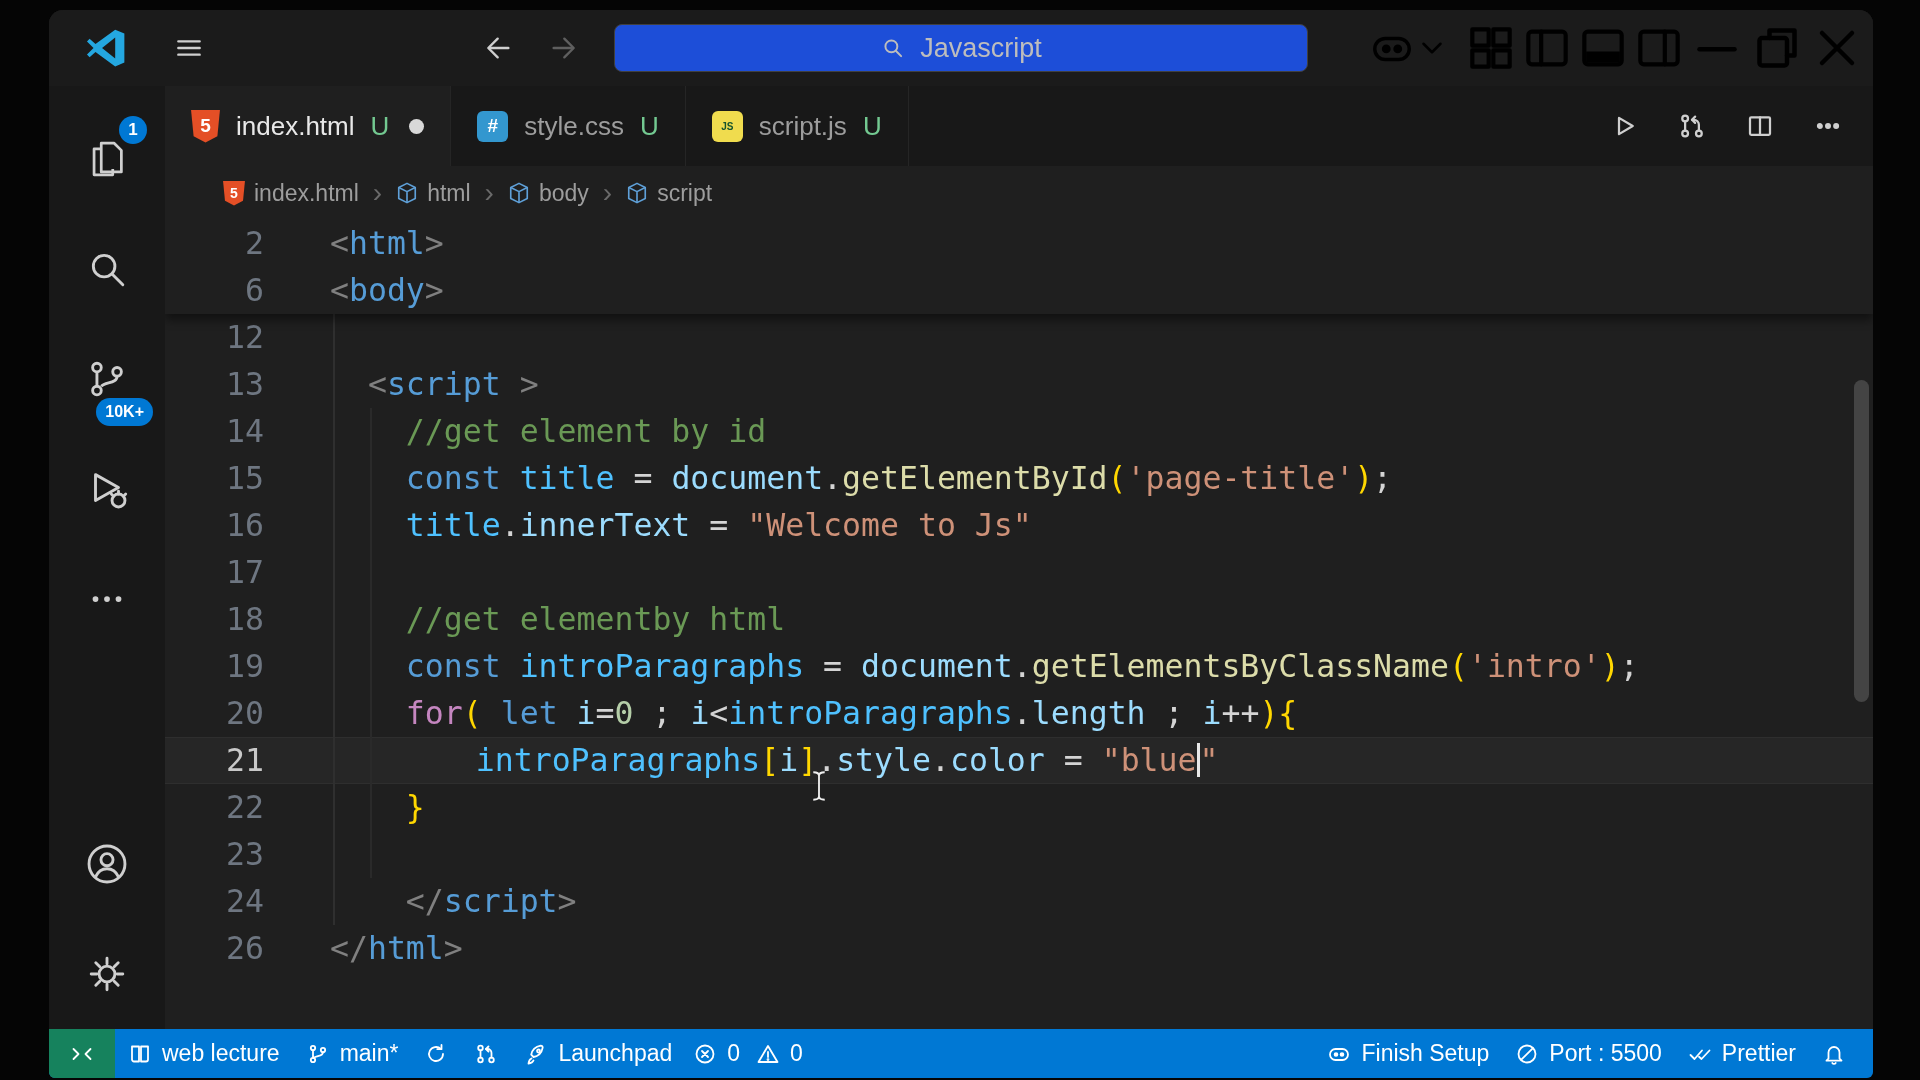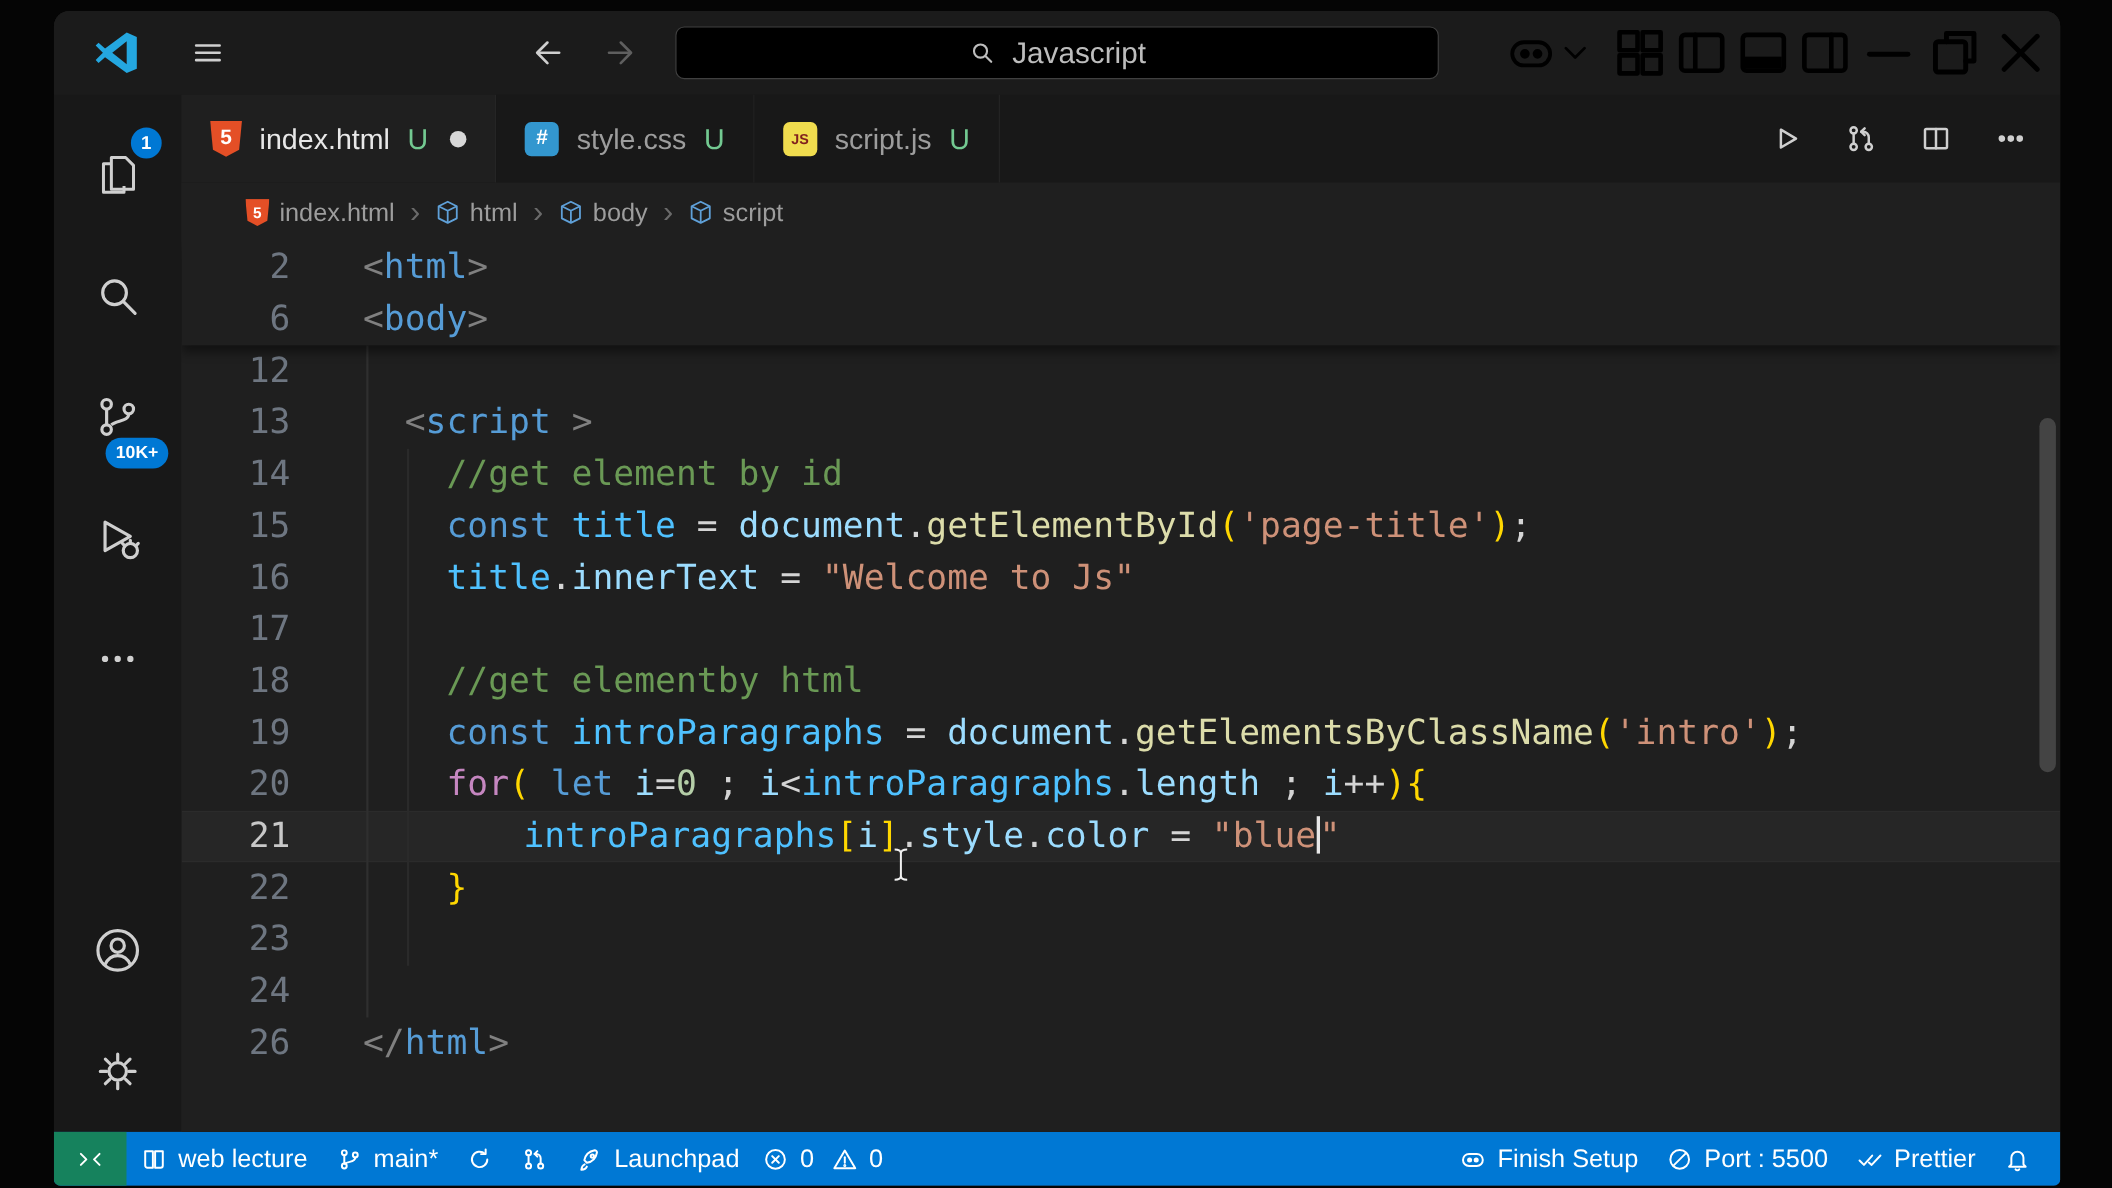--- a/index.html
+++ b/index.html
@@ -11,21 +11,21 @@
   
   .titlebar{height:76px;flex:none;background:#1b1b1b;position:relative;display:flex;align-items:center;}
   .icon{display:inline-flex;align-items:center;justify-content:center;color:#cfcfcf;}
   .icon svg{width:1em;height:1em;display:block;}
   .logo{font-size:42px;margin-left:36px;}
   .tb-menu{font-size:32px;margin-left:46px;cursor:pointer;}
   .nav{position:absolute;left:434px;top:0;height:100%;display:flex;align-items:center;gap:32px;}
   .nav-ic{font-size:32px;}
   .dim{color:#5f5f5f;}
   .search-box{position:absolute;left:50%;top:14px;transform:translateX(-50%);width:692px;height:46px;
-    background:#000000;border:1px solid #404040;border-radius:8px;display:flex;align-items:center;
+    background:#1d4ed8;border:1px solid #404040;border-radius:8px;display:flex;align-items:center;
     justify-content:center;gap:14px;color:#bdbdbd;font-size:27px;cursor:pointer;}
   .search-box .icon{font-size:26px;color:#bdbdbd;}
   .tb-right{position:absolute;right:6px;top:0;height:100%;display:flex;align-items:center;}
   .tb-icon{font-size:29px;width:56px;height:100%;display:flex;align-items:center;justify-content:center;cursor:pointer;}
   .tb-icon.narrow{width:34px;font-size:20px;margin-right:14px;}
   .tb-icon.copilot{width:46px;margin-left:0;}
   .winctl{font-size:26px;width:60px;}
 
   
   .main{flex:1;display:flex;min-height:0;}
@@ -416,20 +416,21 @@
               <div class="row">
                 <div class="ln">22</div>
                 <pre class="code"><span class="tok-plain">    </span><span class="tok-b1">}</span></pre>
               </div>
               <div class="row">
                 <div class="ln">23</div>
                 <pre class="code"></pre>
               </div>
               <div class="row">
                 <div class="ln">24</div>
+                <pre class="code"><span class="tok-plain">    </span><span class="tok-punct">&lt;/</span><span class="tok-tag">script</span><span class="tok-punct">&gt;</span></pre>
               </div>
               <div class="row">
                 <div class="ln">26</div>
                 <pre class="code"><span class="tok-punct">&lt;/</span><span class="tok-tag">html</span><span class="tok-punct">&gt;</span></pre>
               </div>
             </div>
           <div class="scrollbar"></div>
           <div class="mouse" id="ic-mouse"><svg viewBox="0 0 14 28" width="16" height="32" fill="none" stroke="currentColor" stroke-width="1.6">
                 <path d="M2 2c2.5 0 5 .6 5 3v18c0 2.4-2.5 3-5 3M12 2c-2.5 0-5 .6-5 3v18c0 2.4 2.5 3 5 3"></path>
               </svg></div>
@@ -559,17 +560,17 @@
   </div>
 </div>
 
 <style>
   
   .fi{display:inline-flex;align-items:center;justify-content:center;font-weight:bold;
       font-family:"Liberation Sans", sans-serif;}
   .fi-html{width:29px;height:33px;background:#e44f26;color:#fff;font-size:19px;
       clip-path:polygon(0 0,100% 0,91% 81%,50% 100%,9% 81%);}
   .fi-css{width:31px;height:31px;background:#3397cf;color:#fff;font-size:19px;border-radius:6px;}
-  .fi-js{width:31px;height:31px;background:#f0dc4e;color:#7f1d1d;font-size:13px;border-radius:6px;}
+  .fi-js{width:31px;height:31px;background:#f0dc4e;color:#14532d;font-size:10px;border-radius:6px;}
   .breadcrumb .fi-html{width:22px;height:25px;font-size:14px;}
   .icon.cube{font-size:22px;}
   .icon.cube svg{width:22px;height:22px;}
 </style>
 
 </body></html>

